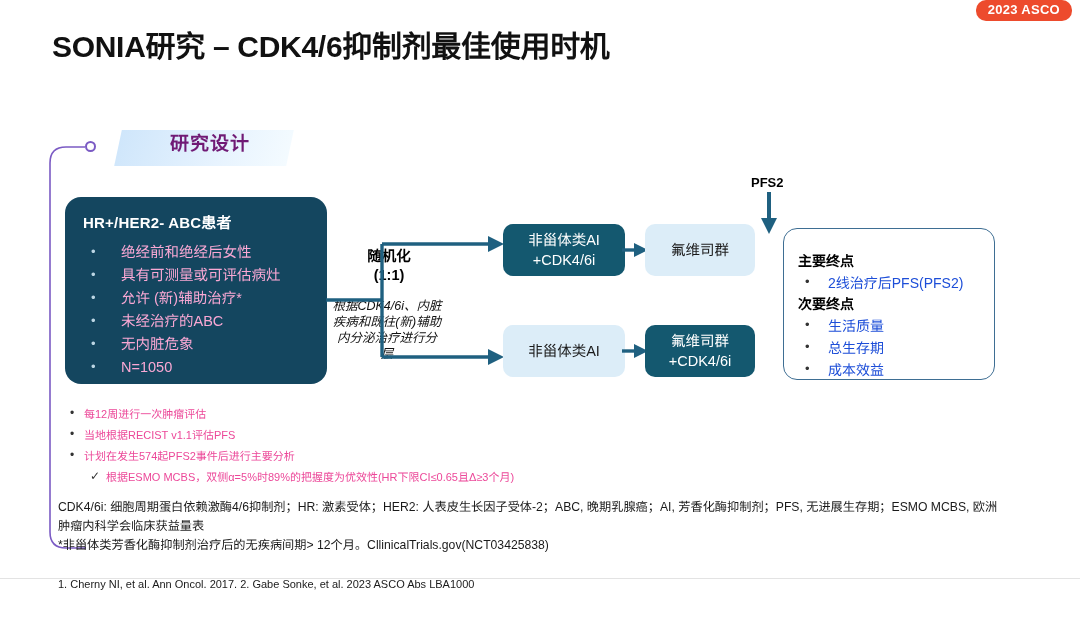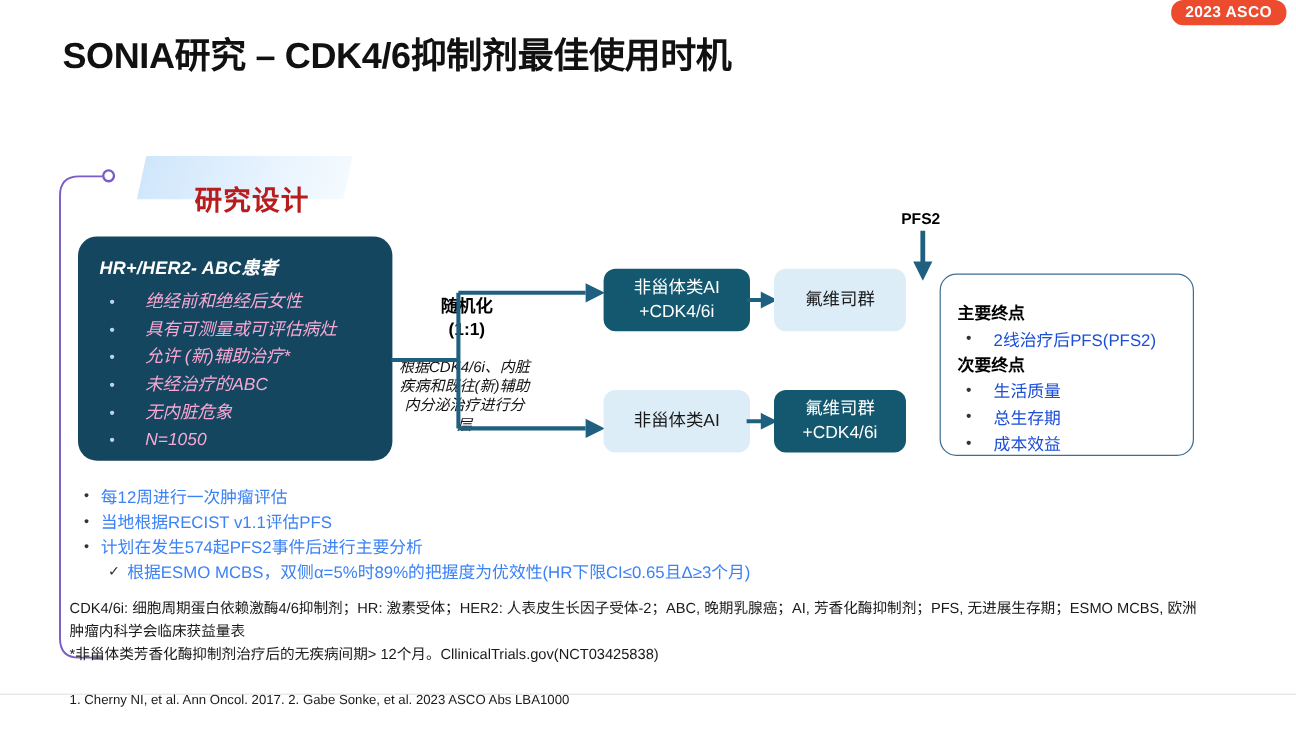--- a/index.html
+++ b/index.html
@@ -37,32 +37,32 @@
   }
 
   
   .banner {
     position: absolute; left: 118px; top: 130px;
     width: 172px; height: 36px;
     background: linear-gradient(100deg, #cfe6fb 0%, #e7f3fe 60%, #f4fbff 100%);
     transform: skewX(-12deg);
   }
   .banner-label {
-    position: absolute; left: 135px; top: 148px;
+    position: absolute; left: 135px; top: 128px;
     width: 150px; text-align: center;
-    font-size: 23px; font-weight: bold; color: #b91c1c;
+    font-size: 19px; font-weight: bold; color: #701a75;
     letter-spacing: 1px;
   }
 
   
   .patient-box {
     position: absolute; left: 65px; top: 197px;
     width: 262px; height: 187px;
     background: #14465F; border-radius: 16px;
-    padding: 14px 14px 1px 18px; color: #ffffff; font-style: italic;
+    padding: 14px 14px 1px 18px; color: #ffffff;
   }
   .patient-title {
     font-size: 15px; font-weight: bold; color: #ffffff;
     margin-bottom: 9px; letter-spacing: .2px;
   }
   .patient-list { list-style: none; }
   .patient-list li {
     position: relative; font-size: 14.5px; line-height: 23px;
     padding-left: 38px; color: #f9a8d4; white-space: nowrap;
   }
@@ -125,21 +125,21 @@
     padding-left: 30px; color: #1d4ed8; white-space: nowrap;
   }
   .ep-list li::before {
     content: "•"; position: absolute; left: 7px; top: -1px; font-size: 13px; color: #333;
   }
 
   
   .notes { position: absolute; left: 68px; top: 404px; width: 640px; }
   .notes li {
     position: relative; list-style: none;
-    font-size: 14px; line-height: 21px; color: #3b82f6; padding-left: 16px;
+    font-size: 11px; line-height: 21px; color: #ec4899; padding-left: 16px;
   }
   .notes li::before {
     content: "•"; position: absolute; left: 2px; top: -1px; color: #333; font-size: 12px;
   }
   .notes li.check { padding-left: 38px; }
   .notes li.check::before { content: "✓"; left: 22px; font-size: 12px; }
 
   
   .footnote {
     position: absolute; left: 58px; top: 498px; width: 950px;

